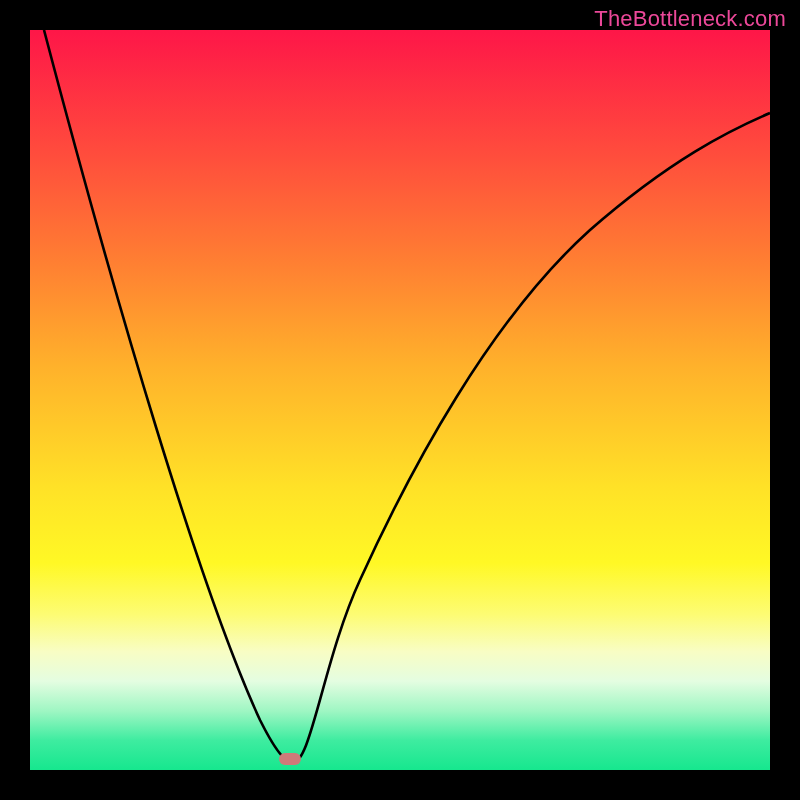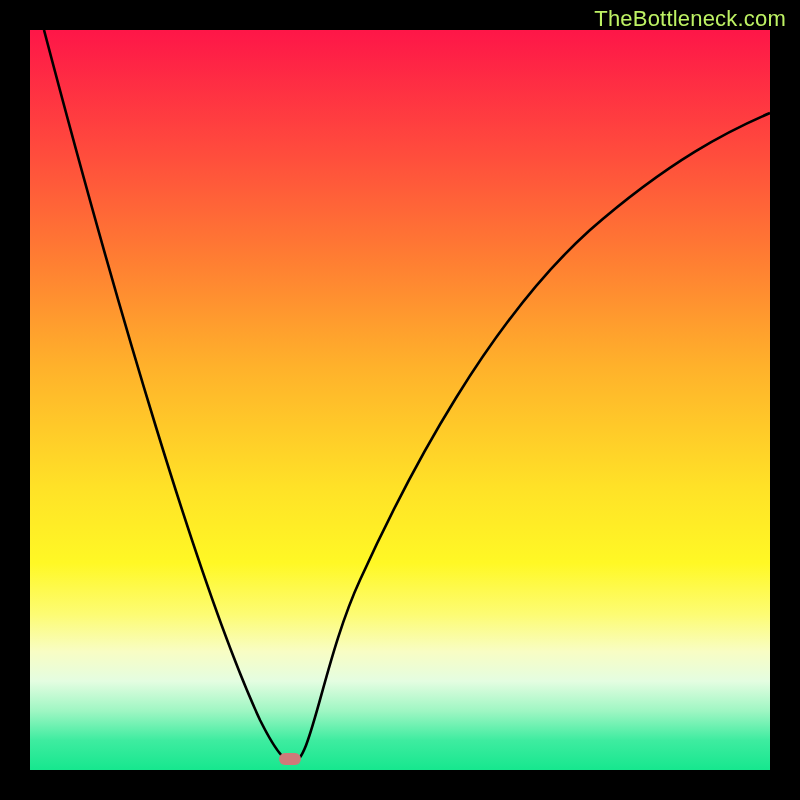--- a/index.html
+++ b/index.html
@@ -25,21 +25,21 @@
     overflow: hidden;
   }
   .gradient {
     position: absolute;
     inset: 0;
   }
   .watermark {
     position: absolute;
     top: 6px;
     right: 14px;
-    color: #bef264;
+    color: #ec4899;
     font-size: 22px;
     letter-spacing: 0.2px;
     user-select: none;
   }
   .curve {
     position: absolute;
     inset: 0;
     width: 100%;
     height: 100%;
   }

